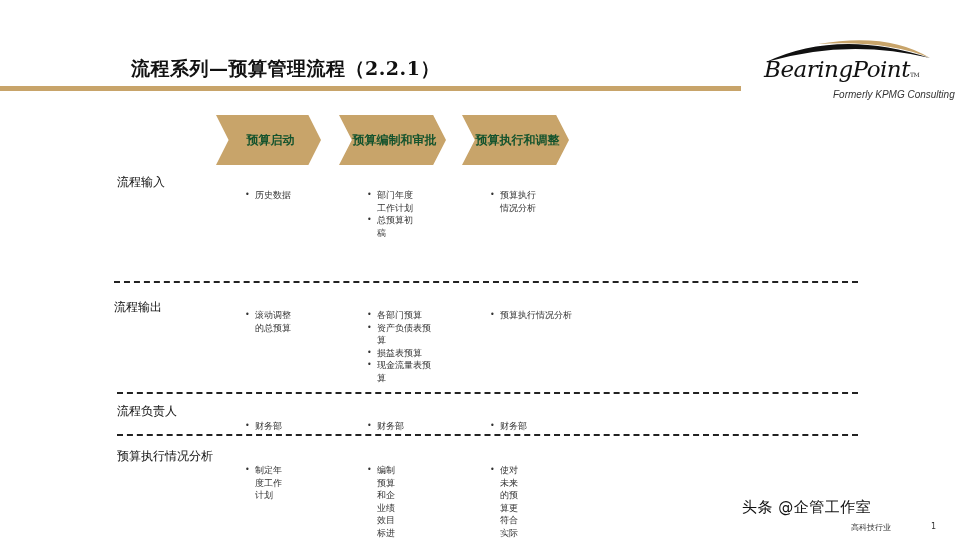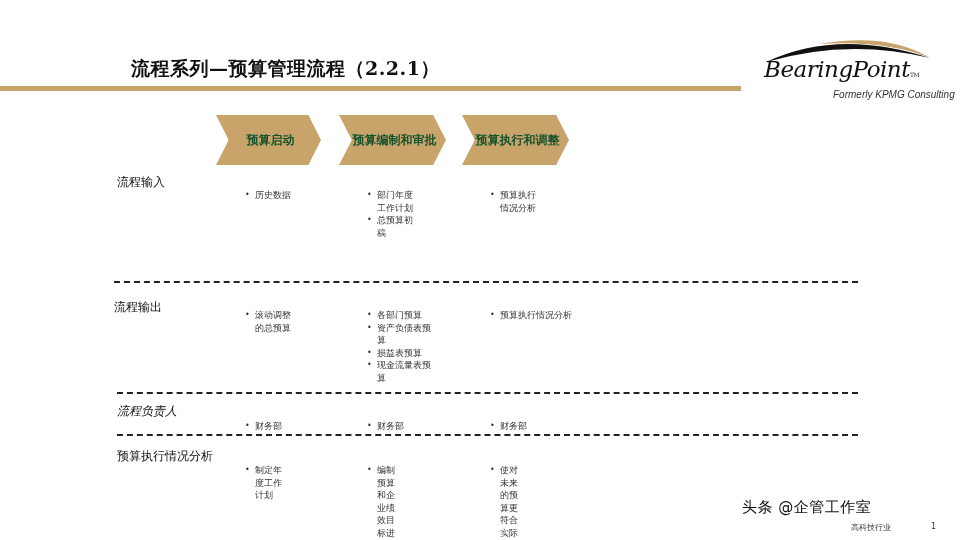--- a/index.html
+++ b/index.html
@@ -109,21 +109,21 @@
   </ul>
 </div>
 <div class="cell" style="left:473px;top:292px;width:120px;">
   <ul>
       <li>预算执行情况分析</li>
     </ul>
 </div>
 
 <div class="dash" style="top:392px;left:117px;width:741px;"></div>
 
-<div class="row-label" style="top:403px;font-style:italic;">流程负责人</div>
+<div class="row-label" style="top:403px;">流程负责人</div>
 <div class="cell" style="left:228px;top:403px;width:100px;">
   <ul>
       <li>财务部</li>
     </ul>
 </div>
 <div class="cell" style="left:350px;top:403px;width:100px;">
   <ul>
       <li>财务部</li>
     </ul>
 </div>

